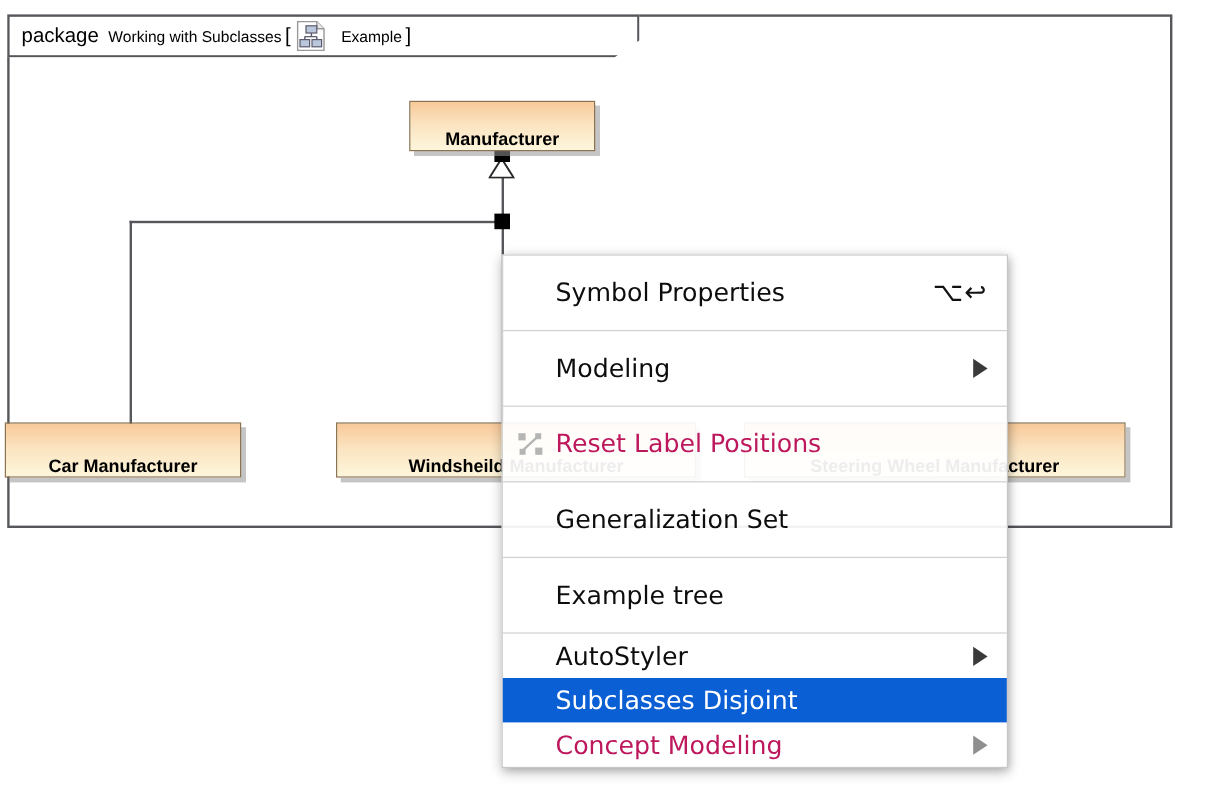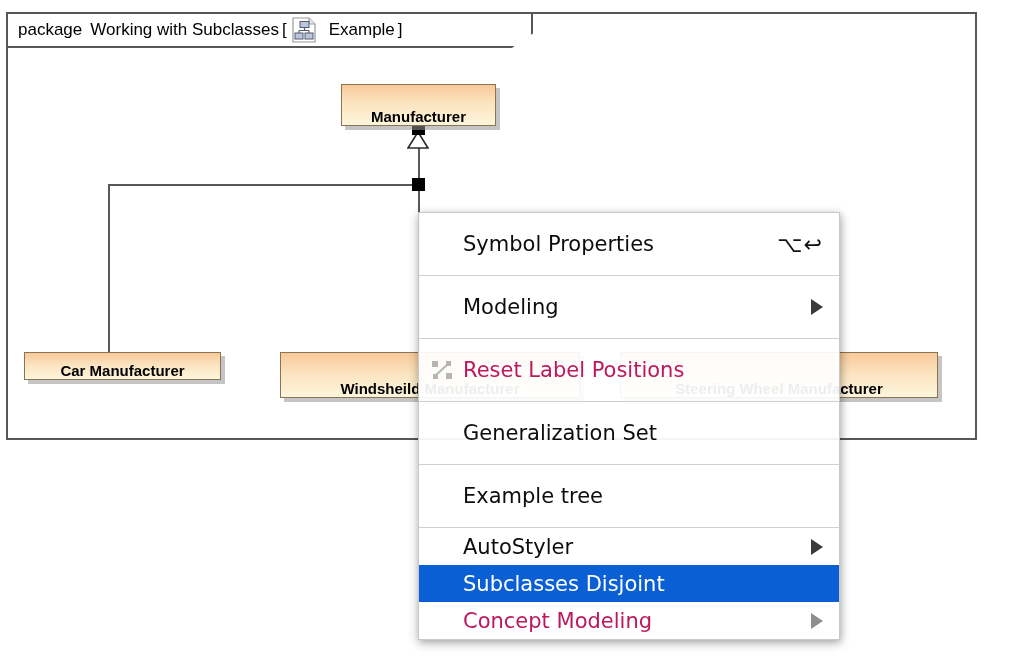--- a/index.html
+++ b/index.html
@@ -51,21 +51,21 @@
     padding-left: 12px;
     box-sizing: border-box;
     white-space: nowrap;
   }
   .pkg-kw {
     font-size: 17px;
     font-weight: normal;
     color: #000;
   }
   .pkg-name {
-    font-size: 17px;
+    font-size: 13px;
     color: #000;
     margin-left: 8px;
   }
   .pkg-bracket {
     font-size: 17px;
     color: #000;
     margin-left: 3px;
   }
   .pkg-diagram-icon {
     display: inline-block;
@@ -87,21 +87,21 @@
     justify-content: center;
   }
   .uml-class-name {
     font-size: 15px;
     font-weight: bold;
     color: #000;
     white-space: nowrap;
   }
 
   #class-manufacturer { left: 341px; top: 84px; width: 155px; height: 42px; }
-  #class-car          { left: 24px;  top: 352px; width: 197px; height: 28px; }
+  #class-car          { left: 4px;  top: 352px; width: 197px; height: 46px; }
   #class-windsheild   { left: 280px; top: 352px; width: 300px; height: 46px; }
   #class-steering     { left: 620px; top: 352px; width: 318px; height: 46px; }
 
   
   .gen-line {
     position: absolute;
     background: #55575a;
   }
   .v-trunk   { left: 418px; top: 148px; width: 2px;  height: 38px; }
   .h-bar     { left: 108px; top: 184px; width: 312px; height: 2px; }

